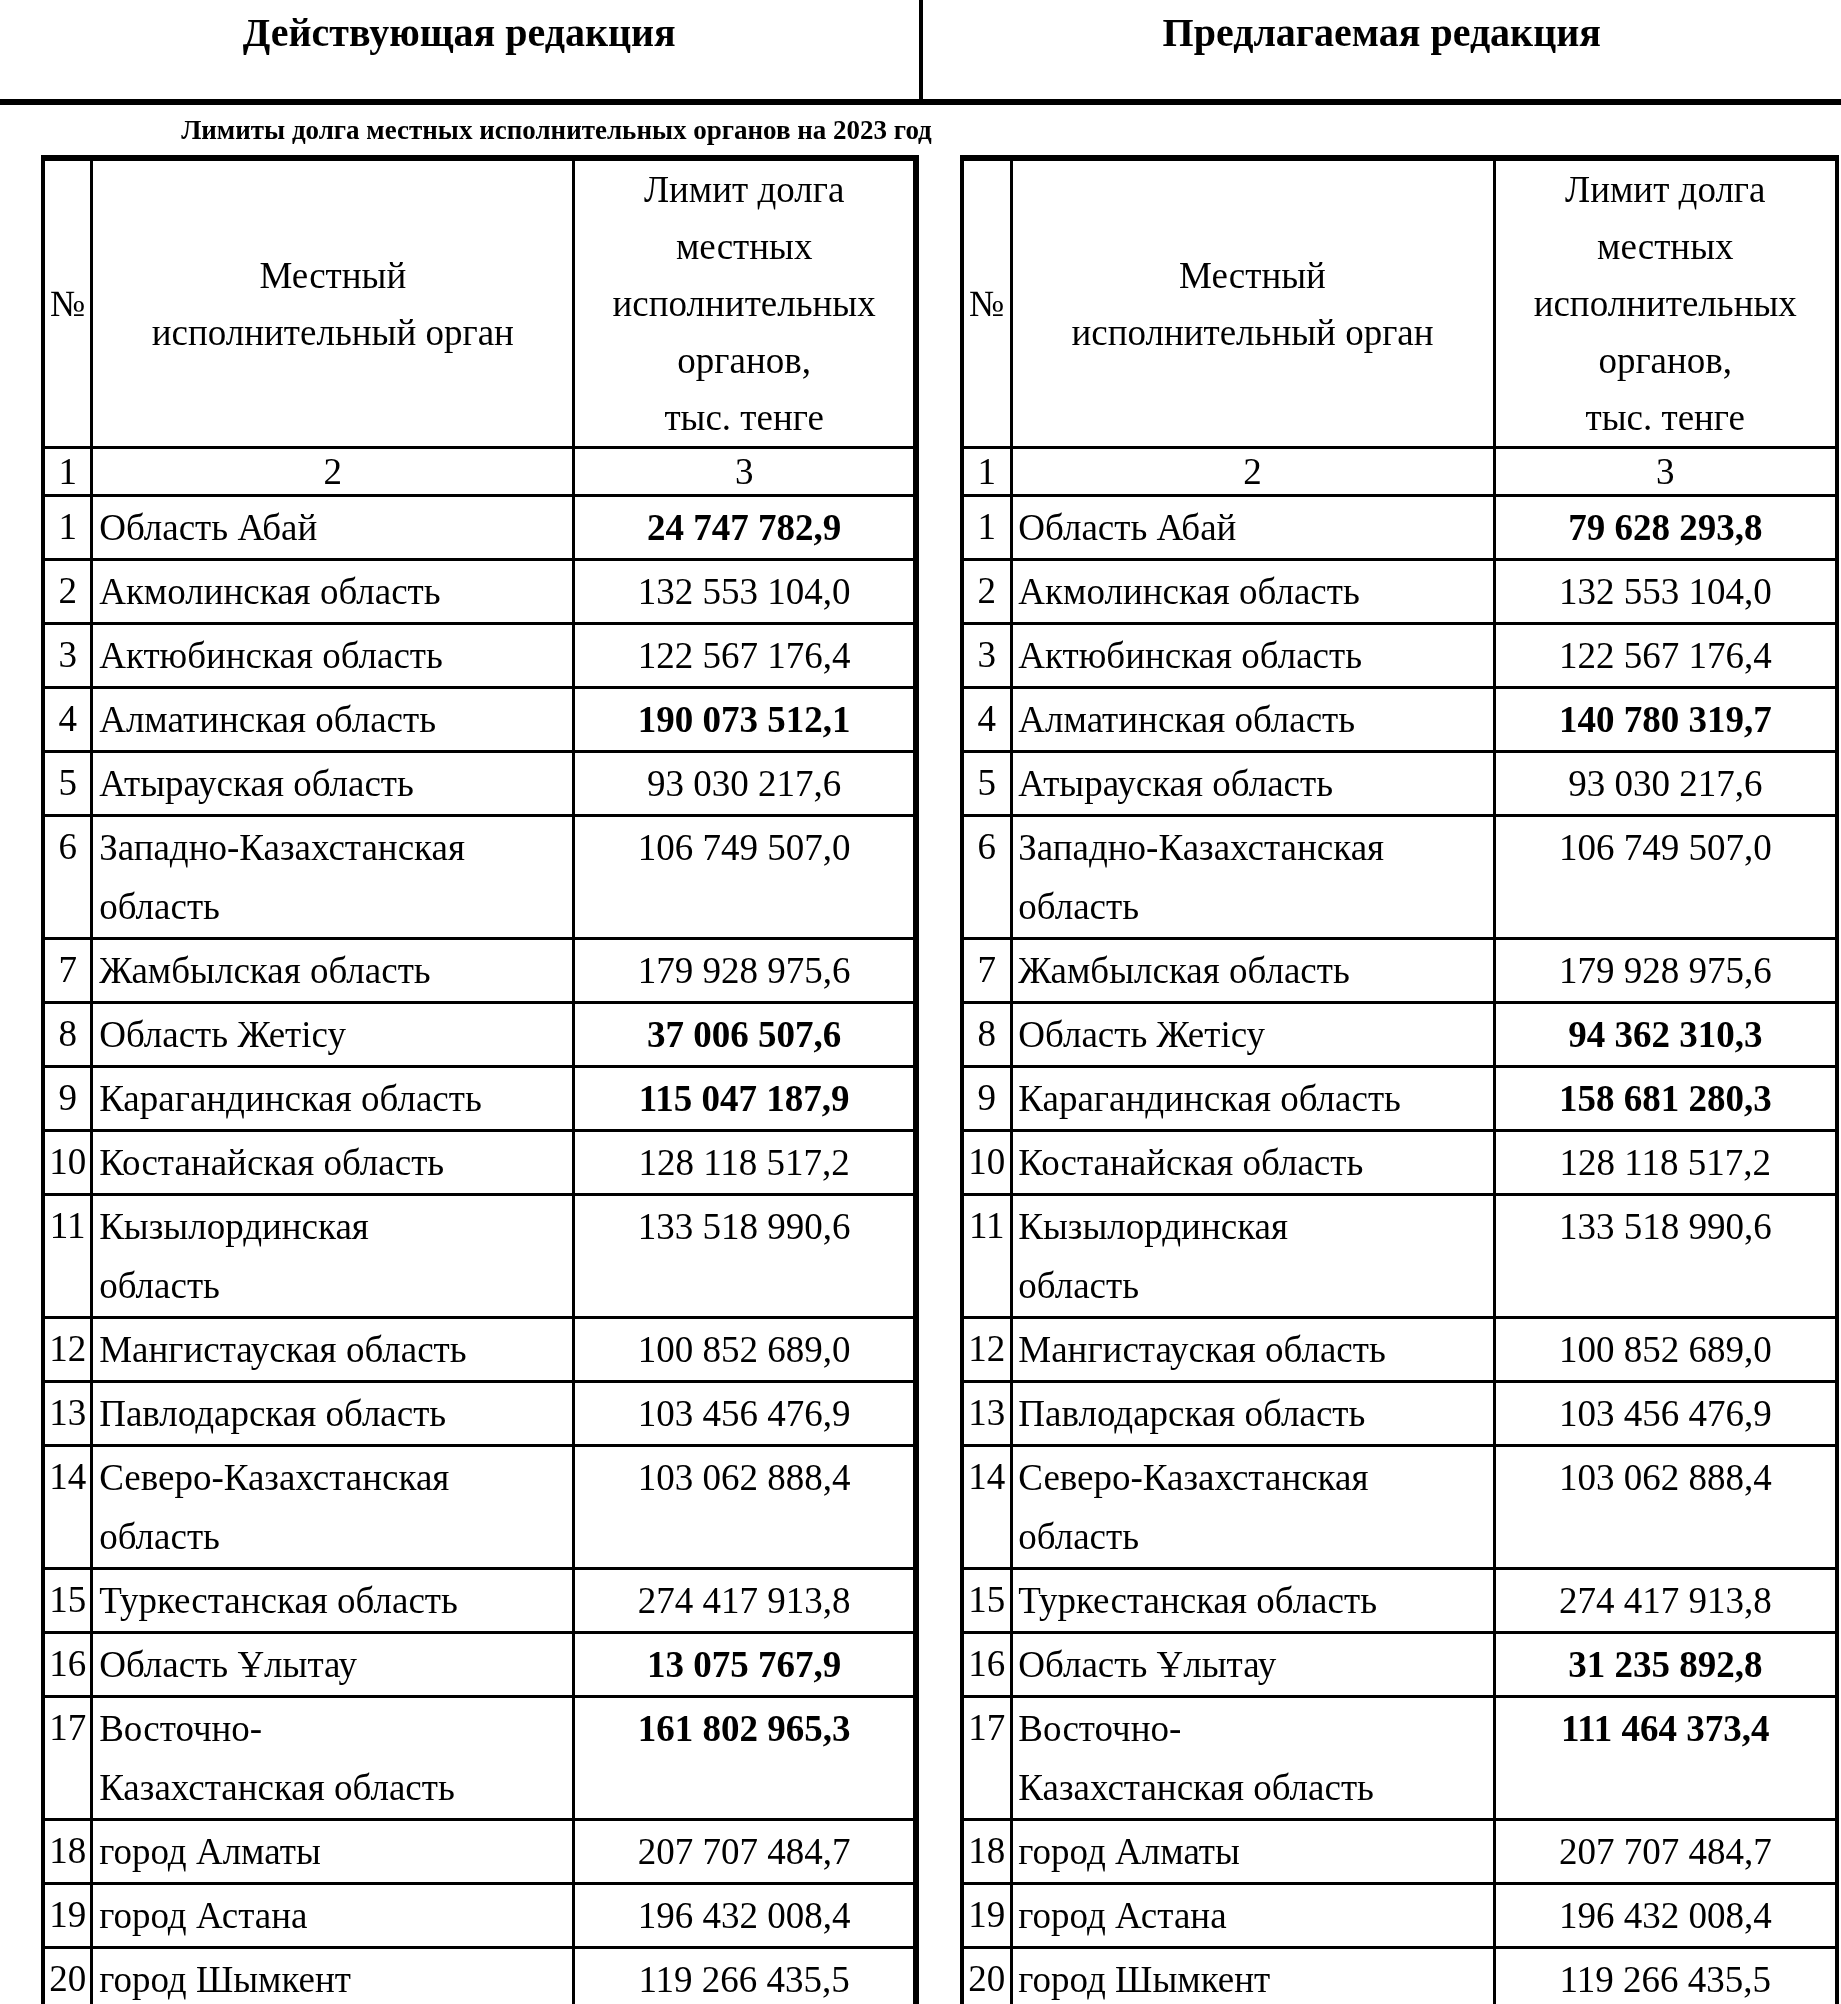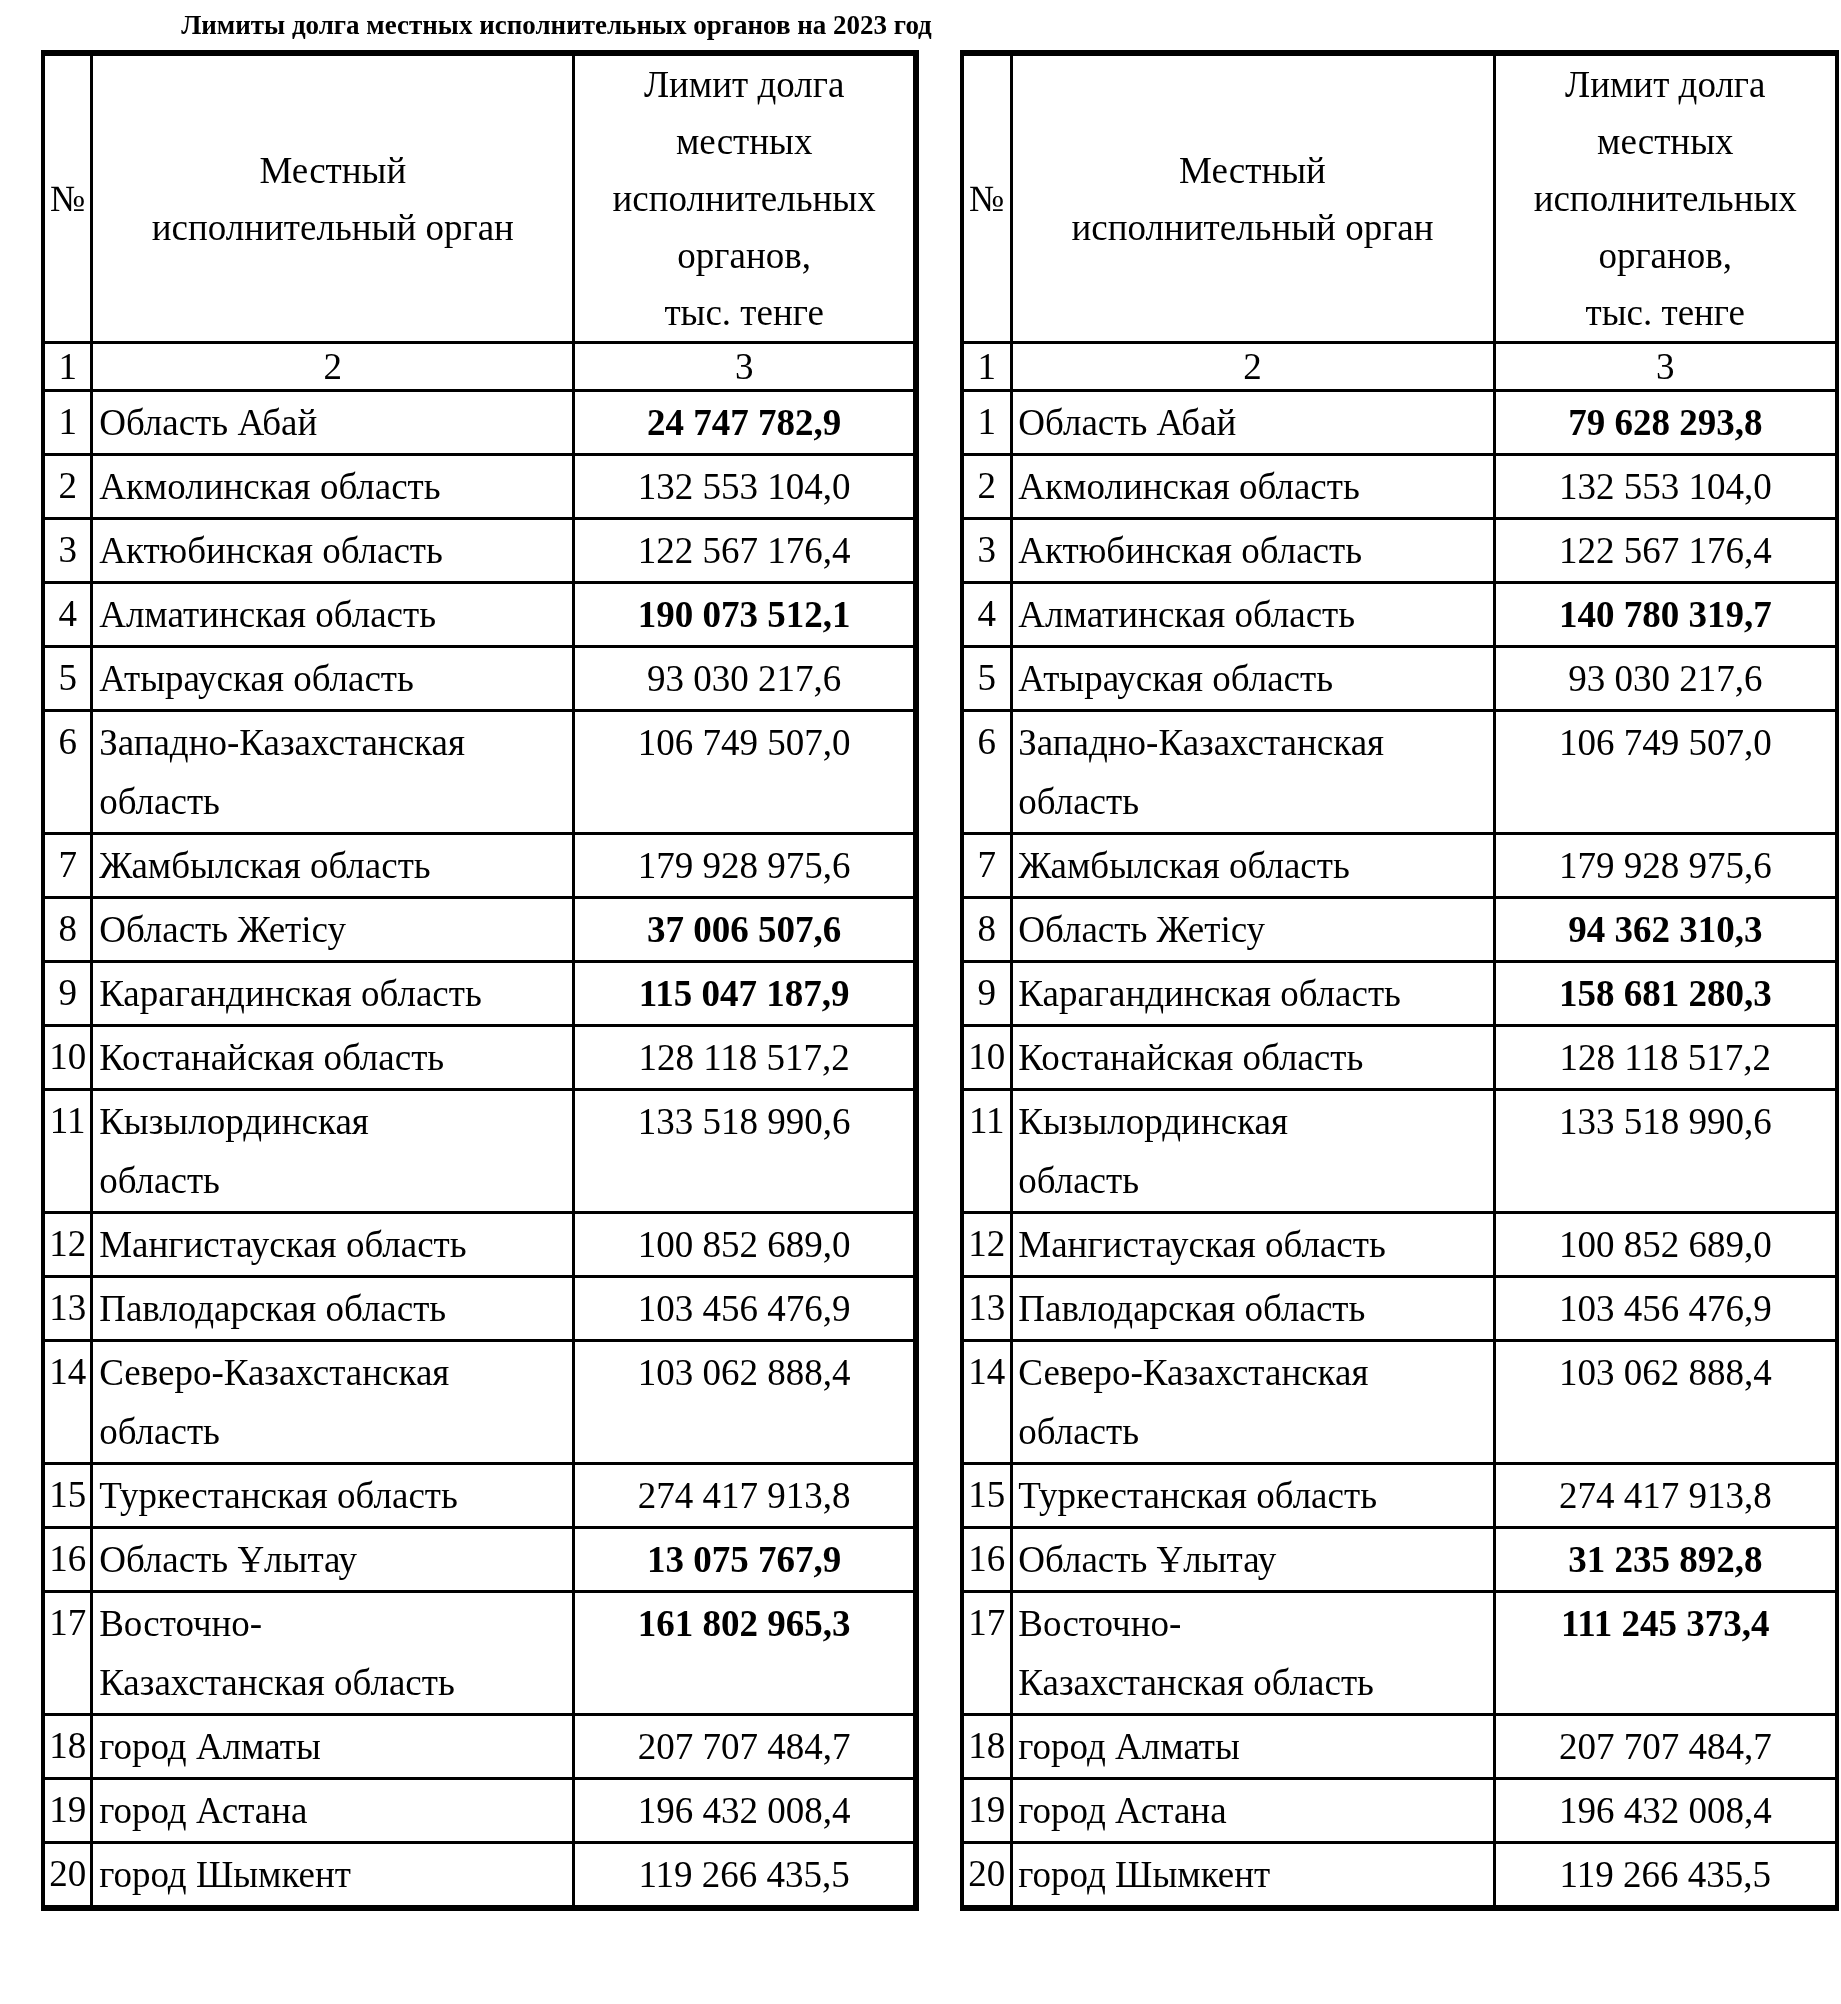--- a/index.html
+++ b/index.html
@@ -46,20 +46,24 @@
   td.num{text-align:center;padding:0;}
   td.name{padding-left:5.8px;white-space:pre-line;}
   td.value{text-align:center;}
   td.value.bold{font-weight:700;}
 </style>
 </head>
 <body>
 
 <div class="page">
 
+  <div class="edition-header">
+    <div class="edition-cell left">Действующая редакция</div>
+    <div class="edition-cell">Предлагаемая редакция</div>
+  </div>
 
   <div class="doc-title-row">
     <div class="doc-title">Лимиты долга местных исполнительных органов на 2023 год</div>
   </div>
 
   <div class="tables">
 
     <table class="current">
       <colgroup>
           <col class="c-num">
@@ -295,21 +299,21 @@
           </tr>
           <tr class="single">
             <td class="num">16</td>
             <td class="name">Область Ұлытау</td>
             <td class="value bold">31 235 892,8</td>
           </tr>
           <tr class="double">
             <td class="num">17</td>
             <td class="name">Восточно-
 Казахстанская область</td>
-            <td class="value bold">111 245 373,4</td>
+            <td class="value bold">111 464 373,4</td>
           </tr>
           <tr class="single">
             <td class="num">18</td>
             <td class="name">город Алматы</td>
             <td class="value">207 707 484,7</td>
           </tr>
           <tr class="single">
             <td class="num">19</td>
             <td class="name">город Астана</td>
             <td class="value">196 432 008,4</td>

